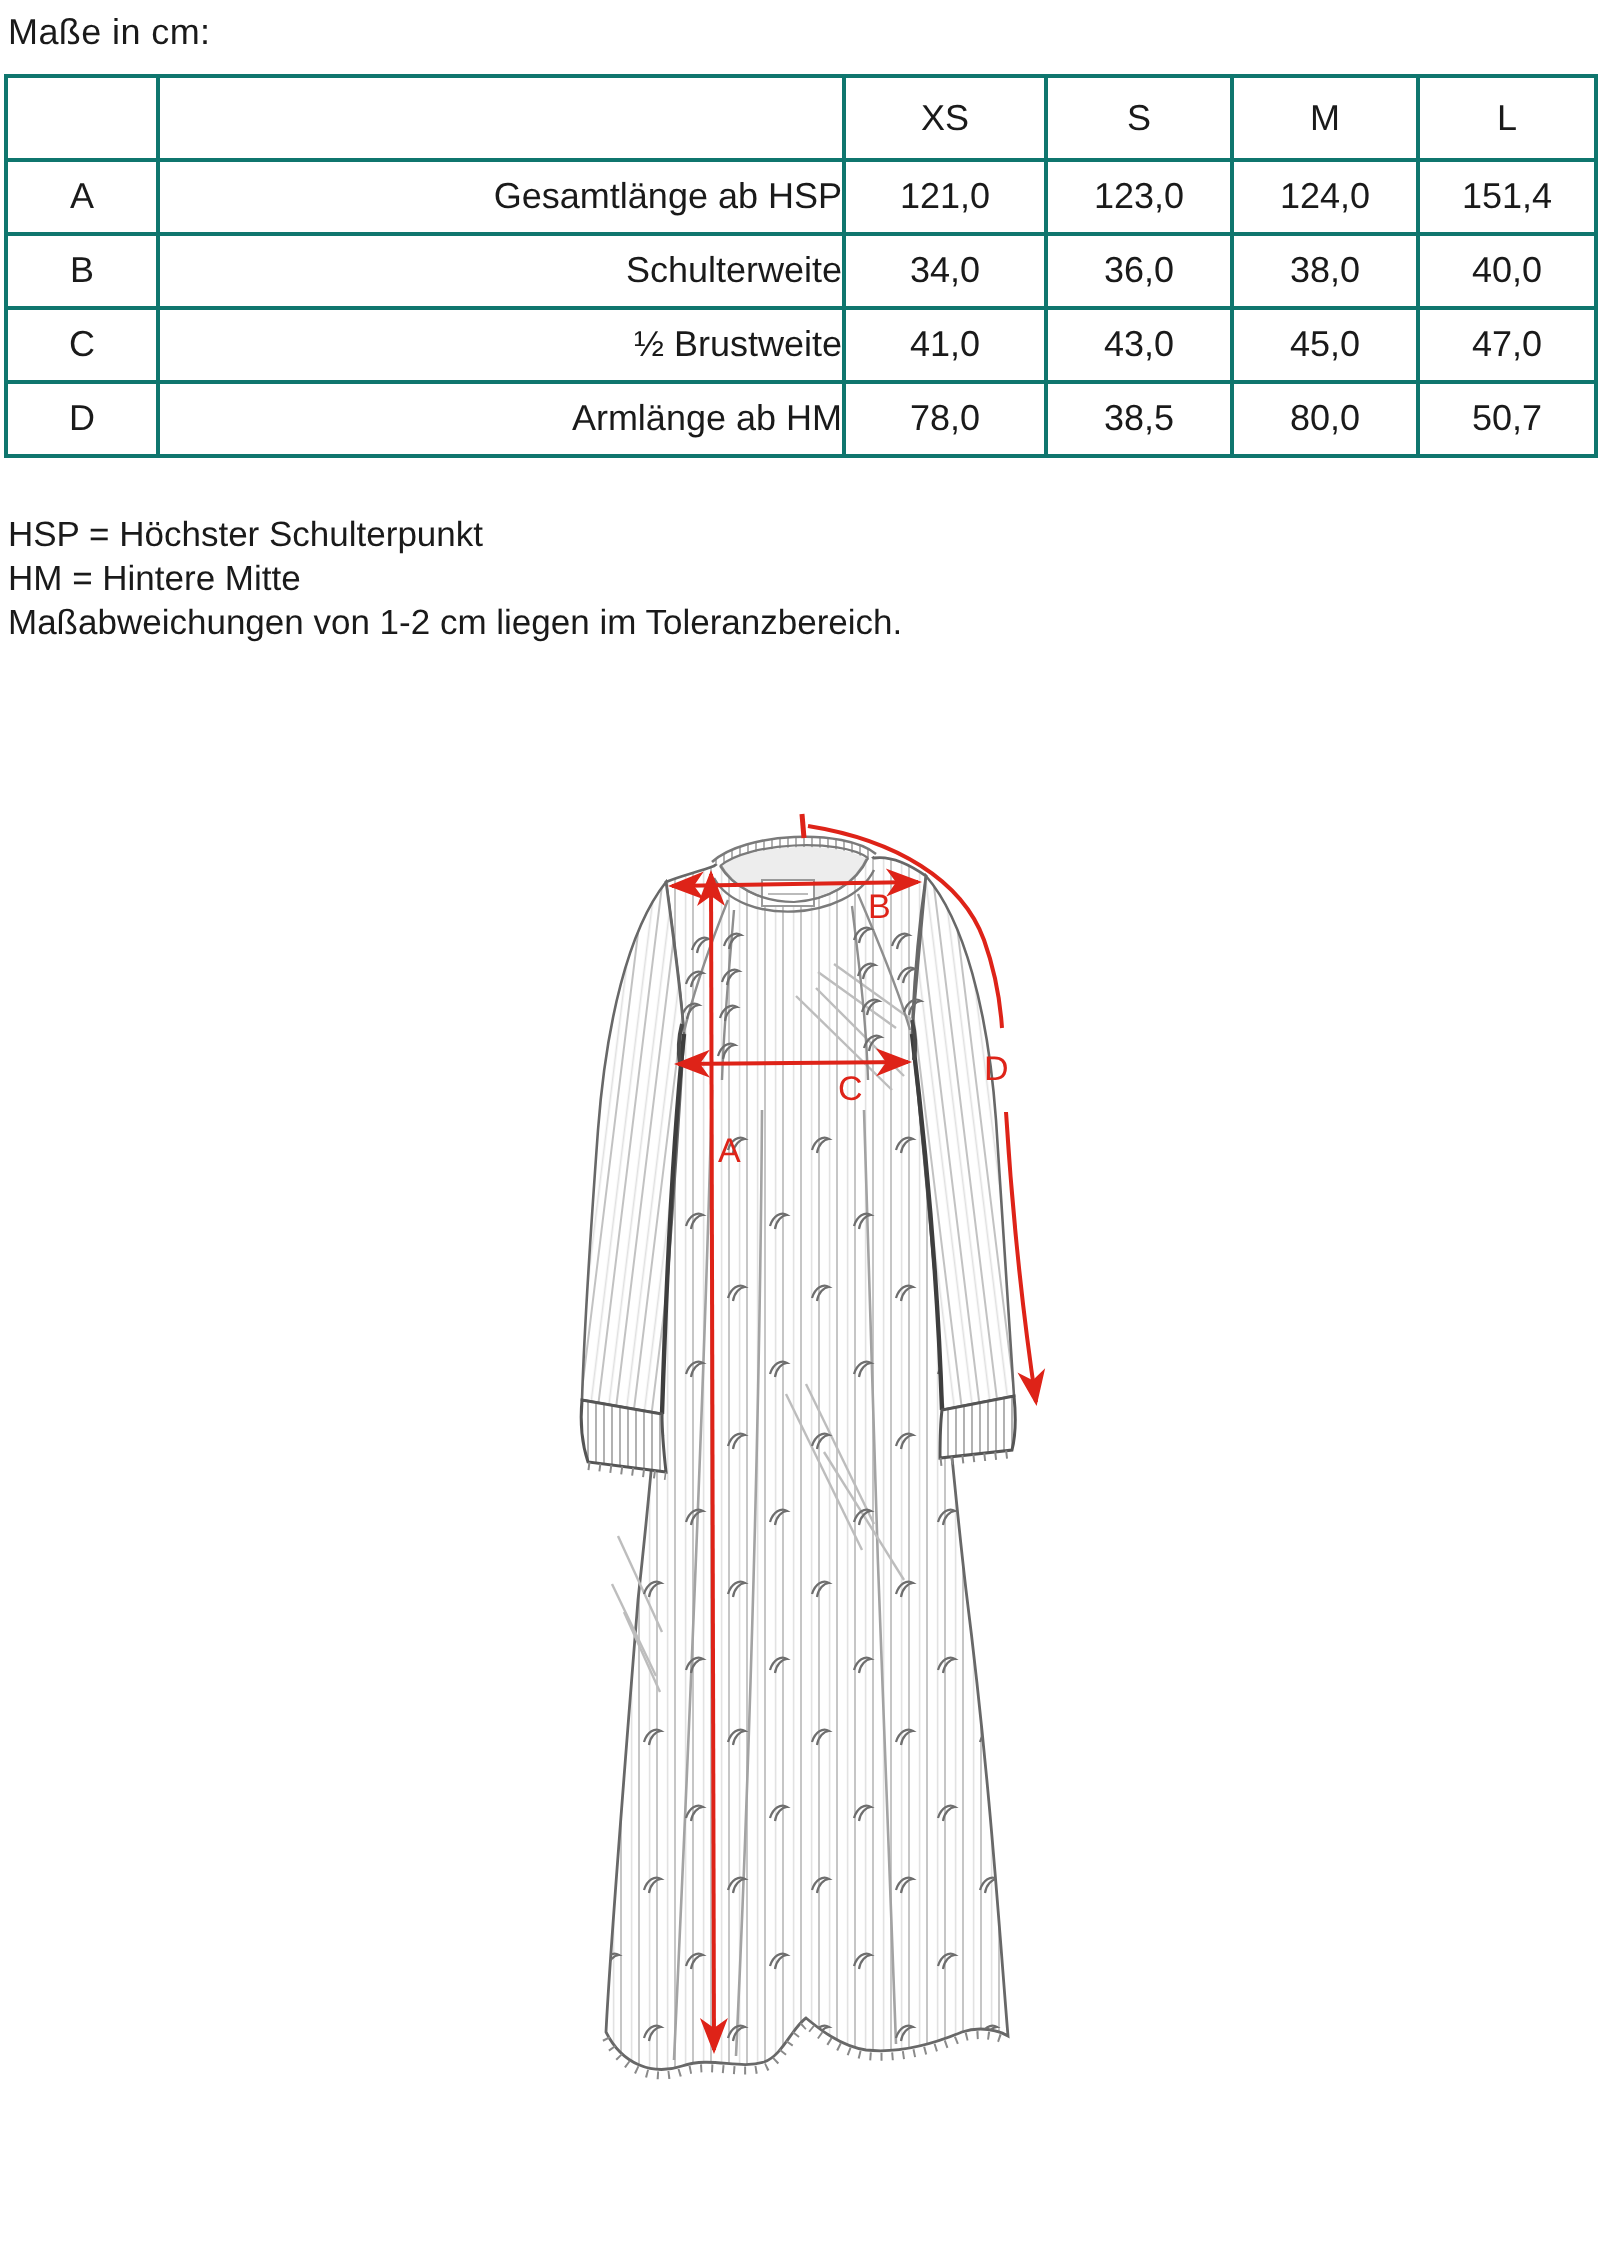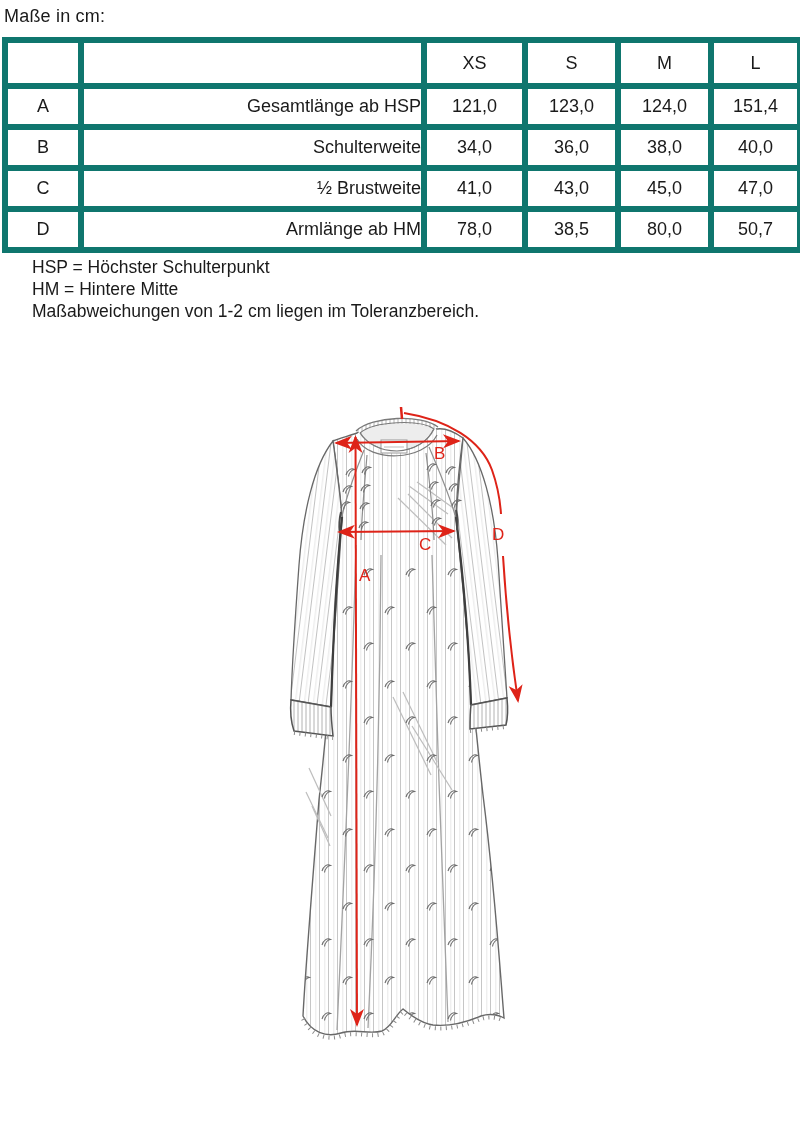--- a/index.html
+++ b/index.html
@@ -8,29 +8,29 @@
     font-family:"Liberation Sans", sans-serif;color:#1a1a1a;overflow:hidden;
   }
   .title{
     position:absolute;top:6px;left:4px;font-size:18px;letter-spacing:.2px;
   }
   table.size-table{
     position:absolute;top:37px;left:2px;width:795px;
     border-collapse:collapse;table-layout:fixed;
   }
   .size-table th,.size-table td{
-    border:6px solid #0f766e;font-weight:400;font-size:18px;
+    border:2px solid #0f766e;font-weight:400;font-size:18px;
     text-align:center;vertical-align:middle;padding:0;
     white-space:nowrap;overflow:hidden;
   }
   .size-table th{height:40px;}
   .size-table td{height:35px;}
   .size-table td.desc{text-align:right;padding-left:24px;}
   .notes{
-    position:absolute;top:256px;left:4px;font-size:17.5px;line-height:22px;margin-left:28px;
+    position:absolute;top:256px;left:4px;font-size:17.5px;line-height:22px;
   }
   svg.sketch{position:absolute;left:0;top:0;width:800px;height:1132px;}
   svg.sketch text.red-label{
     font-family:"Liberation Sans", sans-serif;font-size:17px;fill:#de2318;
   }
   .hks use{stroke:#6e6e6e;fill:none;stroke-width:1.1;}
 </style>
 </head>
 <body>
 

